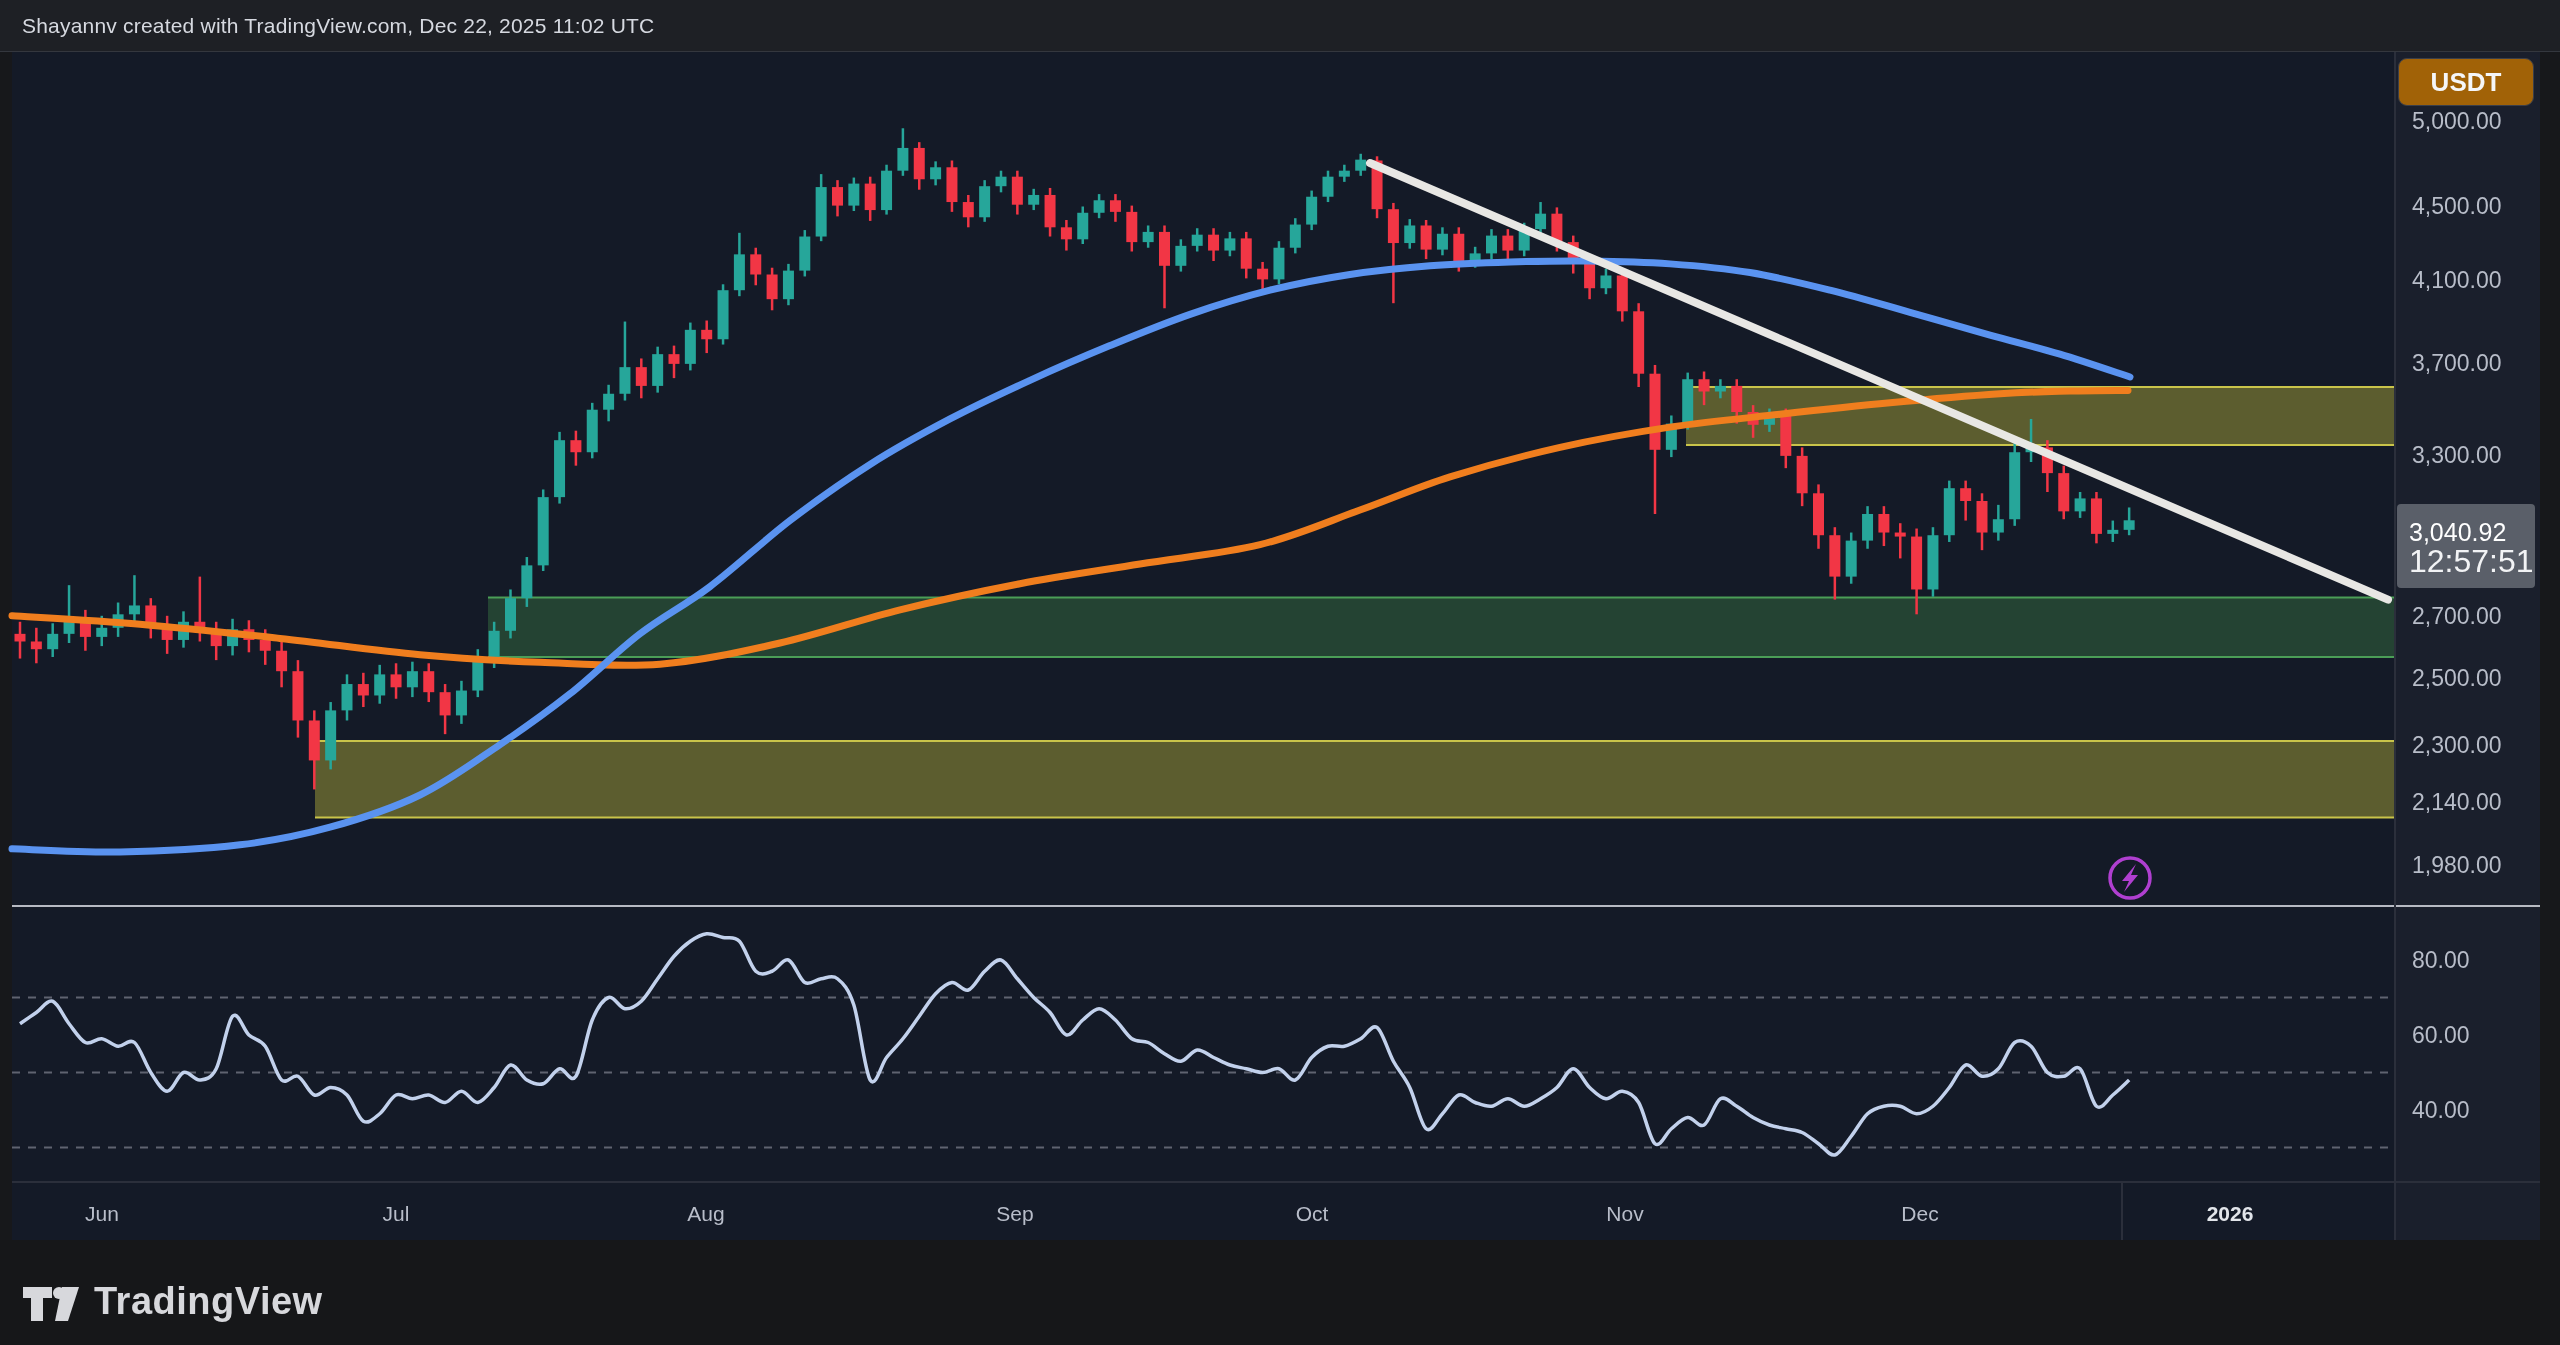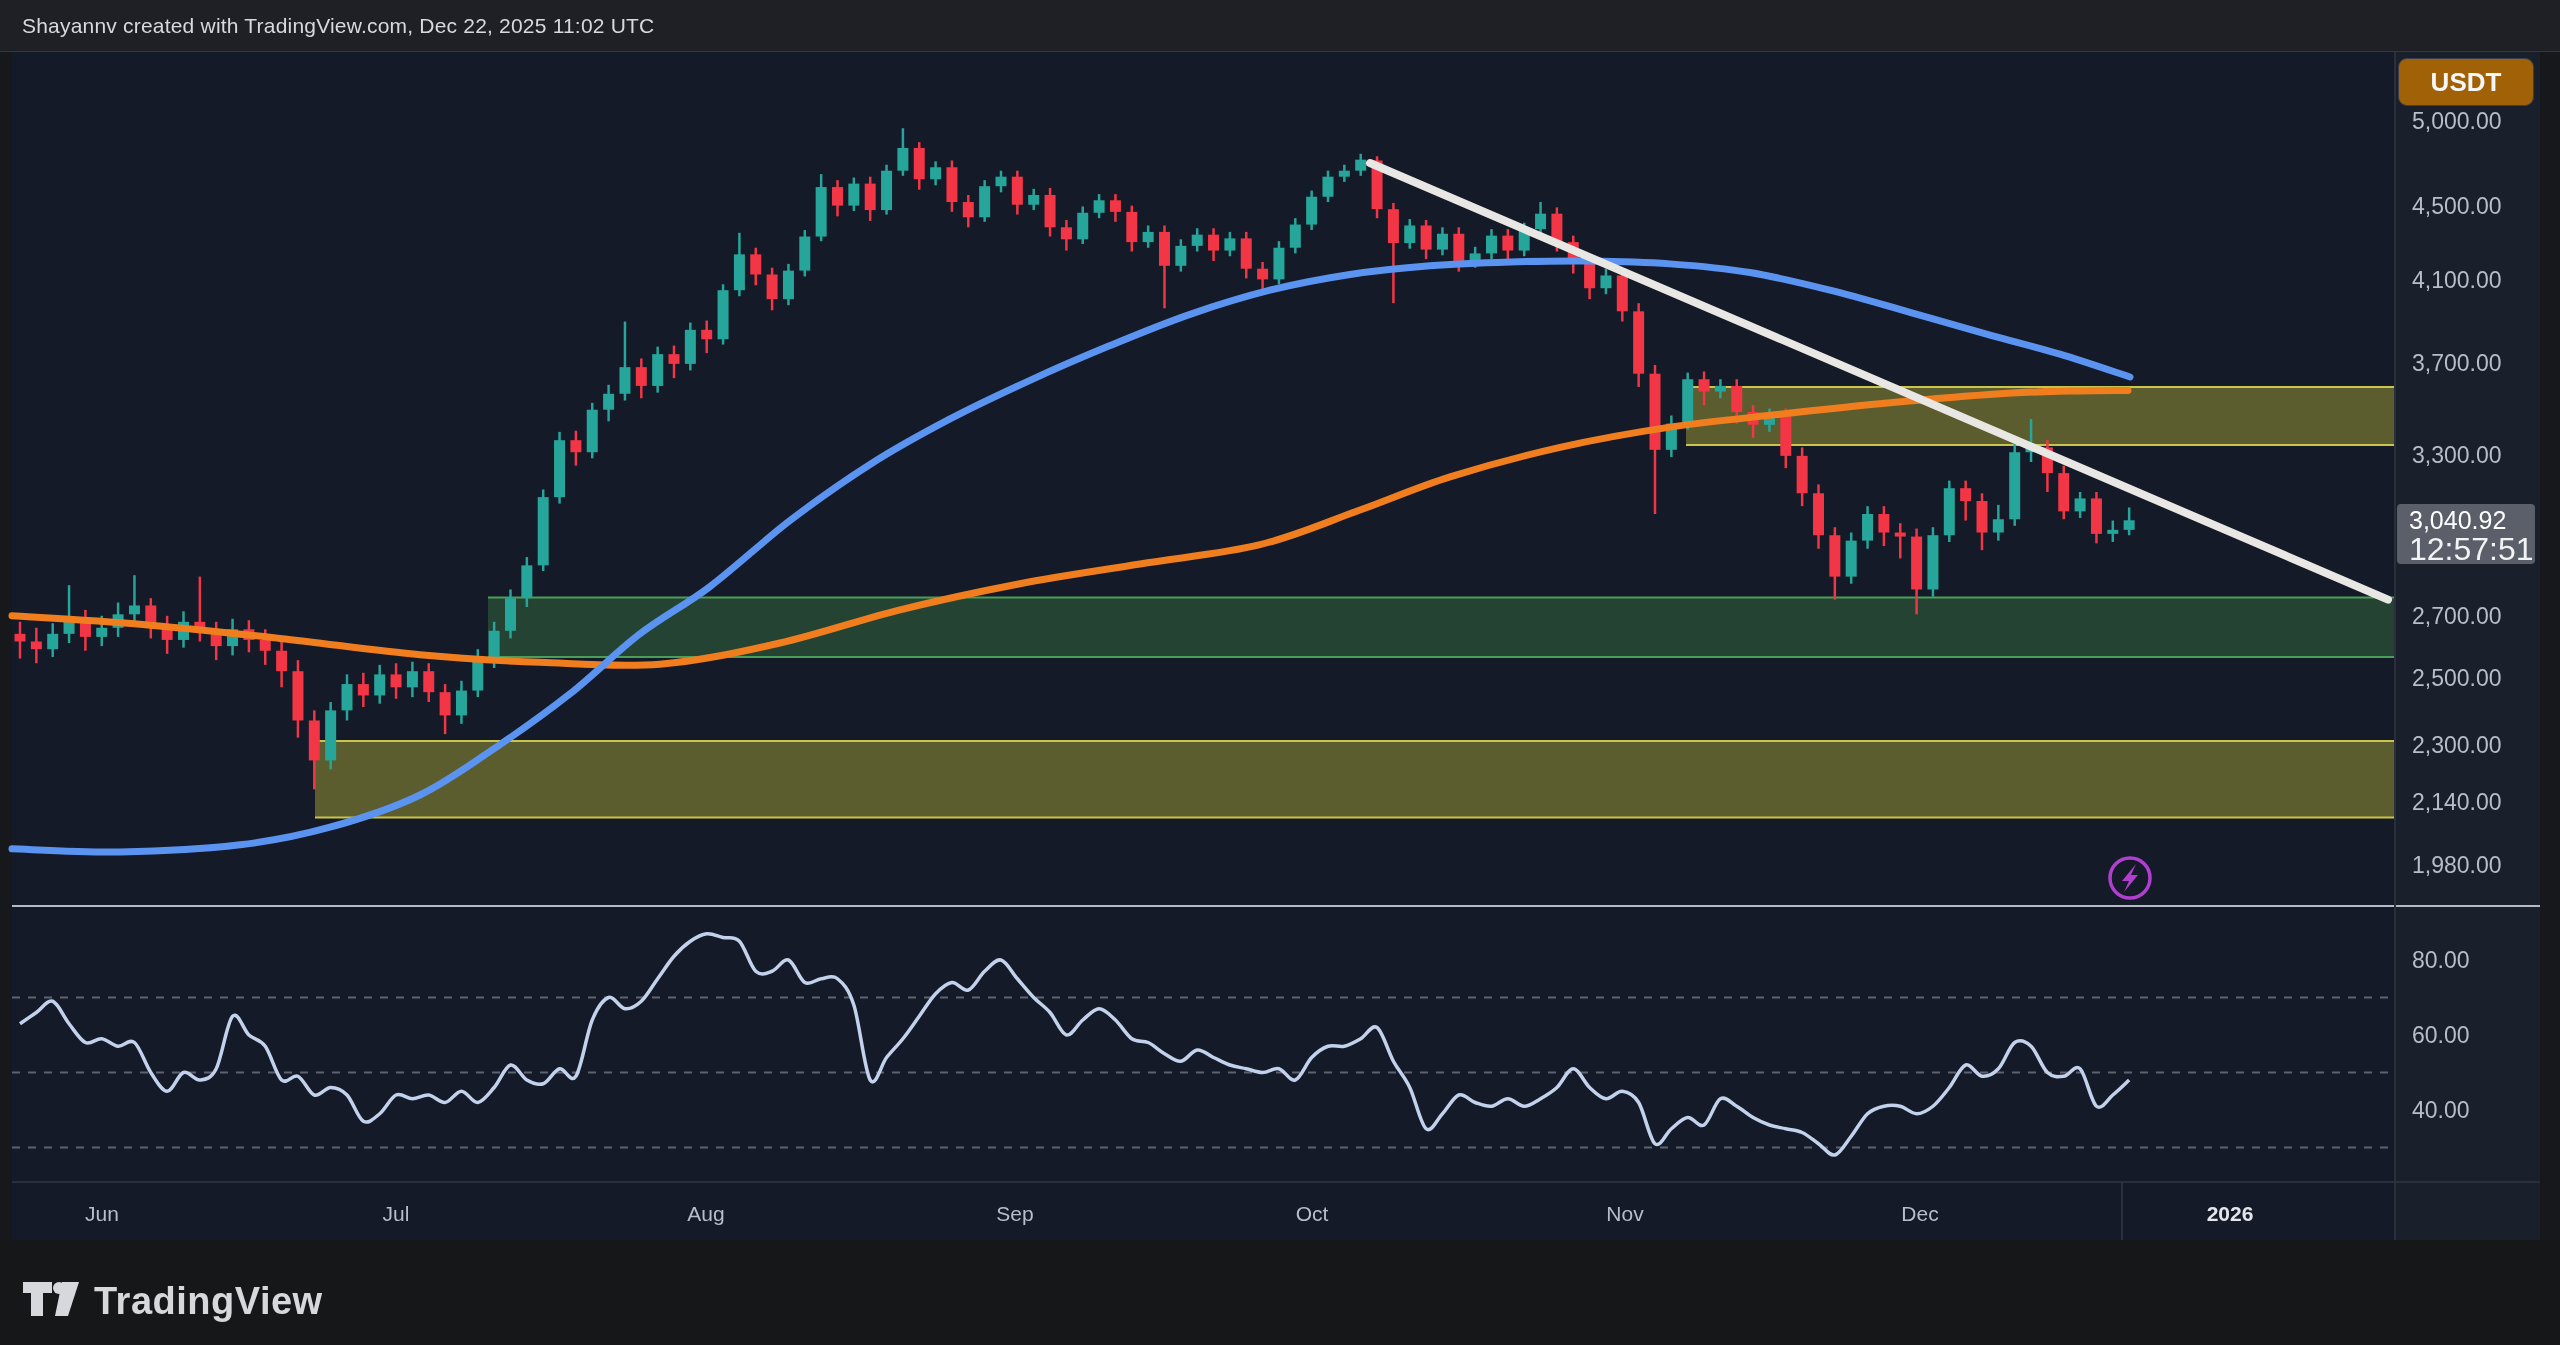--- a/index.html
+++ b/index.html
@@ -3,26 +3,26 @@
 <meta charset="utf-8">
 <style>
   html,body{margin:0;padding:0;background:#17181b;width:2560px;height:1345px;overflow:hidden;
     font-family:"Liberation Sans","DejaVu Sans",sans-serif;}
   #stage{position:relative;width:2560px;height:1345px;background:#17181b;}
   .topbar{position:absolute;left:0;top:0;width:2560px;height:51px;background:#1e2025;border-bottom:1px solid #34373e;}
   .attribution{position:absolute;left:22px;top:0;height:51px;line-height:51px;font-size:21px;color:#d6d9e0;letter-spacing:.2px;}
   .chart-area{position:absolute;left:0;top:0;width:2104px;height:1345px;}
   .usdt-badge{position:absolute;left:2398px;top:58px;width:134px;height:46px;background:#a16207;border:1px solid #3a3e49;
     border-radius:9px;display:flex;align-items:center;justify-content:center;font-size:26px;font-weight:bold;color:#f5f6f8;}
-  .price-tag{position:absolute;left:2397px;top:504px;width:138px;height:60px;background:#5a5f69;border-radius:4px;
+  .price-tag{position:absolute;left:2397px;top:504px;width:138px;height:84px;background:#5a5f69;border-radius:4px;
     color:#ffffff;padding-left:12px;box-sizing:border-box;display:flex;flex-direction:column;justify-content:center;}
   .price-tag .p{font-size:25px;line-height:30px;}
   .price-tag .t{font-size:32px;line-height:28px;color:#f2f3f5;}
   .footer{position:absolute;left:0;top:1240px;width:2560px;height:105px;background:#161719;display:flex;align-items:center;}
-  .tv-logo{display:flex;align-items:flex-start;margin-left:22px;margin-top:18px;}
+  .tv-logo{display:flex;align-items:flex-end;margin-left:22px;margin-top:18px;}
   .tv-logo svg{display:block;}
   .tv-brand{color:#d7d8dc;font-size:38px;font-weight:bold;margin-left:14px;letter-spacing:.5px;}
   svg text{font-family:"Liberation Sans","DejaVu Sans",sans-serif;}
 </style>
 </head>
 <body>
 
 <div id="stage">
 
   <div class="chart-area">

